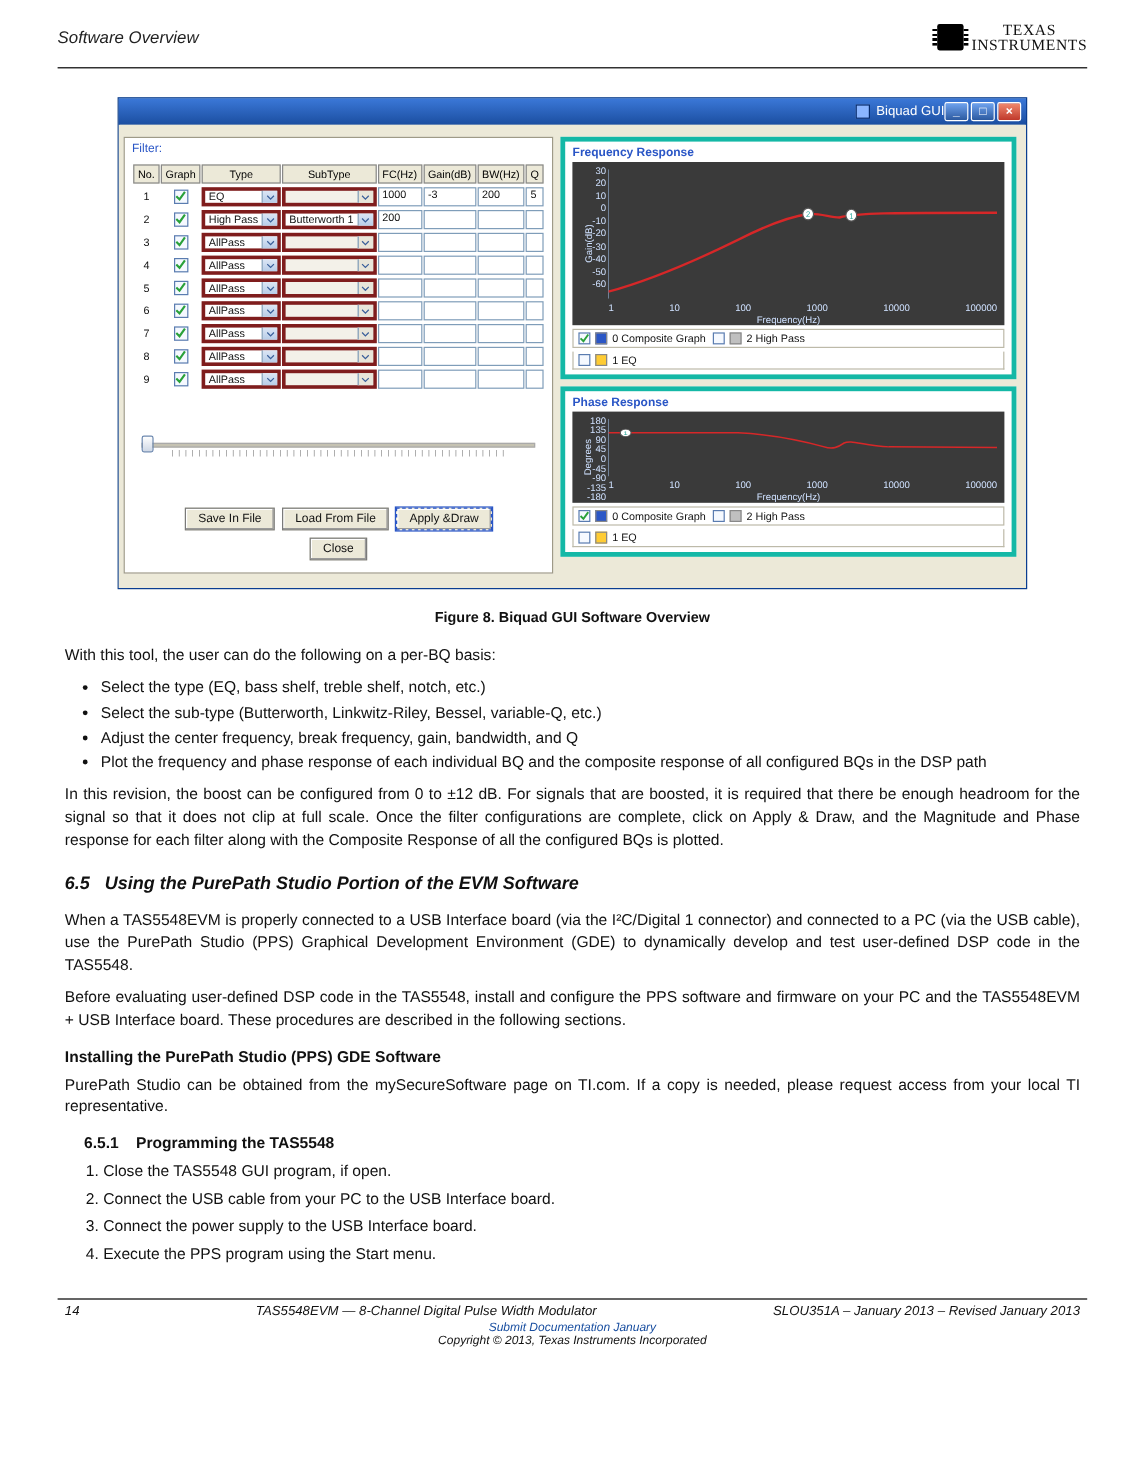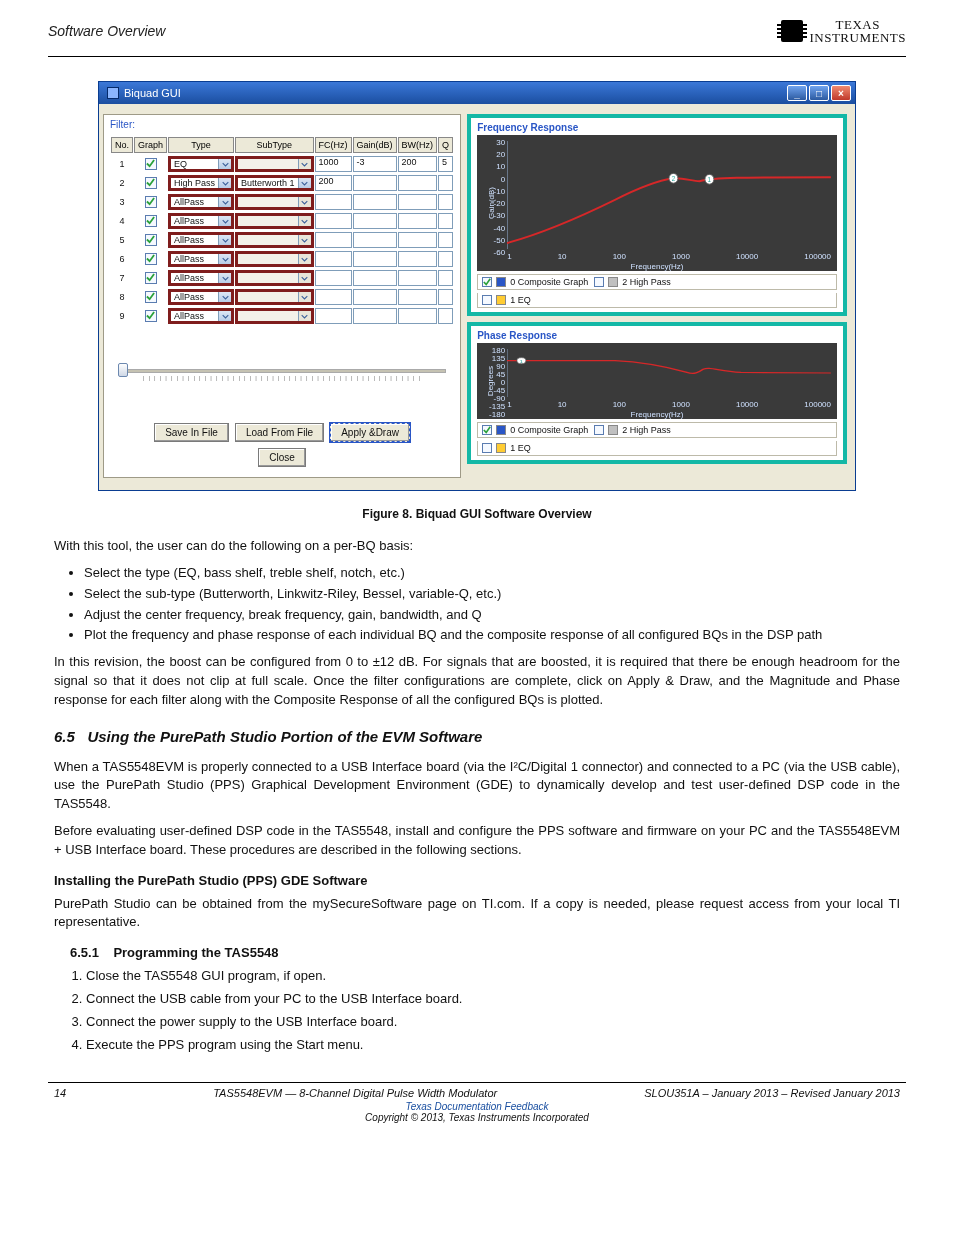--- a/index.html
+++ b/index.html
@@ -27,21 +27,21 @@
   .hr-top { margin: 4px 48px 0 48px; border: none; border-top: 1.5px solid #000; }
 
   
   .app-window {
     margin: 24px auto 0 auto; width: 758px;
     border: 1px solid #0a3d91; background: #ece9d8;
     box-shadow: 0 0 0 1px #3a6ea5 inset;
   }
   .titlebar {
     height: 22px; background: linear-gradient(#3b78d8, #1b4ea0);
-    display: flex; align-items: center; justify-content: space-between;
+    display: flex; align-items: center; justify-content: flex-end;
     color: #fff; font-size: 11px; padding: 0 4px;
   }
   .titlebar-left { display: flex; align-items: center; gap: 5px; padding-left: 4px; }
   .titlebar-icon { width: 12px; height: 12px; background: #8ab5ff; border: 1px solid #042a6b; }
   .titlebar-btns { display: flex; gap: 2px; }
   .tbtn {
     width: 20px; height: 16px; border: 1px solid #fff; border-radius: 2px;
     display: flex; align-items: center; justify-content: center; font-size: 10px; font-weight: bold;
     background: linear-gradient(#6fa3ef, #2c5aa0); color: #fff;
   }
@@ -96,21 +96,21 @@
   .winbtn.focused { border: 1px dashed #2a56c6; outline: 1px solid #2a56c6; }
 
   .panel-right { flex: 1; display: flex; flex-direction: column; gap: 6px; }
   .graph-panel { border: 4px solid #14b8a6; background: #fff; padding: 4px 6px 4px 6px; }
   .graph-title { color: #2a56c6; font-size: 10px; font-weight: bold; }
   .graph-canvas {
     background: #3a3a3a; height: 136px; position: relative; color: #cfe1ff; font-size: 8px;
     margin-top: 2px;
   }
   .graph-canvas.phase { height: 76px; }
-  .y-ticks { position: absolute; left: 4px; top: 4px; bottom: 14px; width: 24px; display: flex; flex-direction: column; justify-content: space-between; text-align: right; }
+  .y-ticks { position: absolute; left: 4px; top: 4px; bottom: 30px; width: 24px; display: flex; flex-direction: column; justify-content: space-between; text-align: right; }
   .y-ticks span { line-height: 1; }
   .y-label { position: absolute; left: -2px; top: 50%; transform: translateY(-50%) rotate(-90deg); transform-origin: center; font-size: 8px; white-space: nowrap; }
   .plot-area { position: absolute; left: 30px; right: 6px; top: 6px; bottom: 22px; }
   .x-ticks { position: absolute; left: 30px; right: 6px; bottom: 10px; display: flex; justify-content: space-between; }
   .x-label { position: absolute; left: 0; right: 0; bottom: 0; text-align: center; font-size: 8px; }
   .legend-row { display: flex; gap: 6px; align-items: center; font-size: 9px; margin-top: 3px; border: 1px solid #bdbaa9; padding: 2px 4px; flex-wrap: wrap; }
   .legend-row.row2 { border-top: none; }
   .leg-chk { width: 10px; height: 10px; border: 1px solid #5a7cb0; background: #f5f9ff; display: inline-flex; align-items: center; justify-content: center; }
   .leg-chk svg { width: 8px; height: 8px; }
   .leg-sw { width: 10px; height: 10px; border: 1px solid #888; }
@@ -728,15 +728,15 @@
     </ol>
 </div>
 
 <hr class="hr-bot">
 <div class="footer">
   <div>14</div>
   <div class="footer-mid">TAS5548EVM — 8-Channel Digital Pulse Width Modulator</div>
   <div>SLOU351A – January 2013 – Revised January 2013</div>
 </div>
 <div class="footer-sub">
-  <span style="color:#1a4fa0;">Texas Documentation Feedback</span><br>
+  <span style="color:#1a4fa0;">Submit Documentation January</span><br>
   <span>Copyright © 2013, Texas Instruments Incorporated</span>
 </div>
 
 </body></html>

